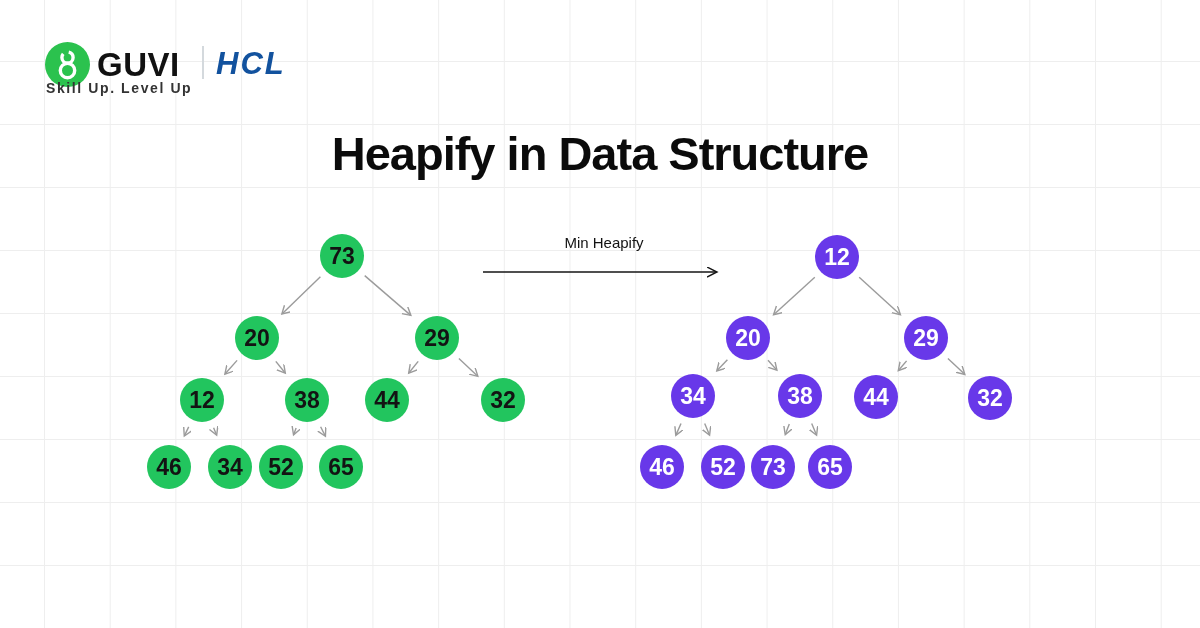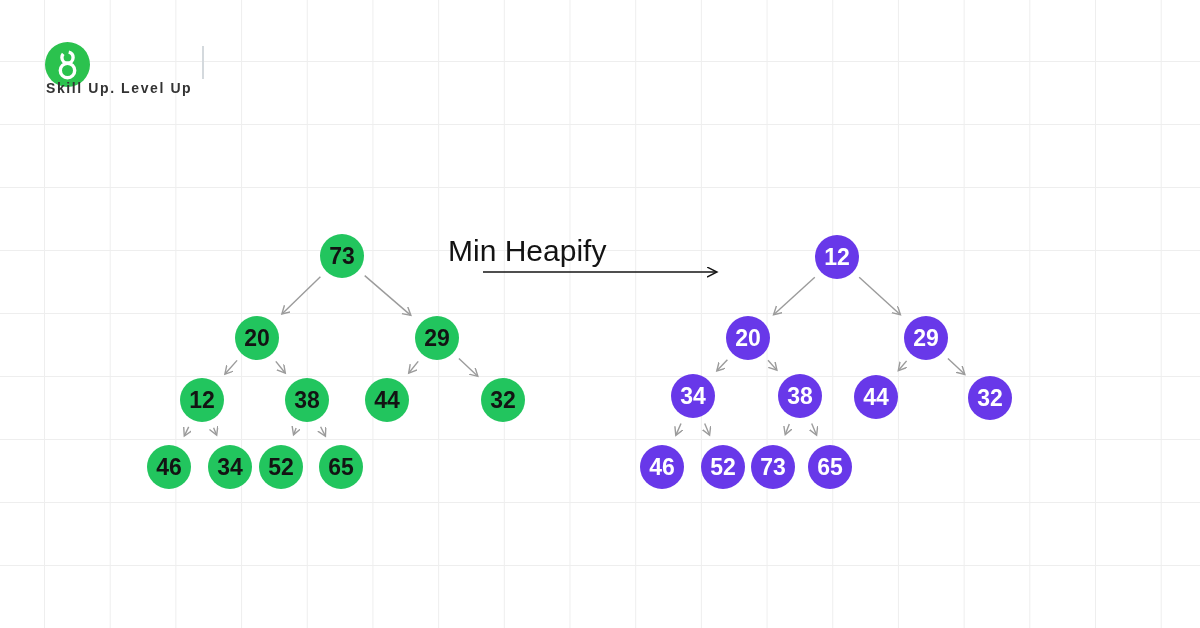--- a/index.html
+++ b/index.html
@@ -18,44 +18,47 @@
     font-size:33px;font-weight:700;letter-spacing:.5px;color:#111;}
   .brand-divider{position:absolute;left:202px;top:46px;width:2px;height:33px;background:#d4d9dd;}
   .brand-hcl{position:absolute;left:216px;top:41px;height:45px;line-height:45px;
     font-size:31px;font-weight:800;font-style:italic;letter-spacing:2px;}
   .brand-tagline{position:absolute;left:46px;top:80px;font-size:14px;font-weight:600;
     letter-spacing:1.6px;color:#333;}
   
   .title{position:absolute;left:0;right:0;top:128px;margin:0;text-align:center;
     font-size:47px;line-height:52px;font-weight:800;letter-spacing:-1px;color:#0b0b0b;}
   
-  .transform-label{position:absolute;left:448px;top:234px;width:240px;text-align:left;
-    font-size:30px;font-weight:500;color:#131313;}
+  .transform-label{position:absolute;left:484px;top:234px;width:240px;text-align:center;
+    font-size:15px;font-weight:500;color:#131313;}
   
   .edges-layer{position:absolute;left:0;top:0;width:1200px;height:628px;}
   
   .node{position:absolute;width:44px;height:44px;border-radius:50%;
     display:flex;align-items:center;justify-content:center;
     font-size:23px;font-weight:700;}
 </style>
 </head>
 <body>
 
 <div class="canvas">
 
   <div class="brand-mark">
     <svg viewBox="0 0 45 45" width="45" height="45">
       <circle id="guvi-badge" cx="22.5" cy="22.5" r="22.5" fill="#2bc24e"></circle>
       <circle cx="22.5" cy="15.5" r="5.6" fill="none" stroke="#ffffff" stroke-width="3.4" stroke-dasharray="29 6" stroke-dashoffset="8"></circle>
       <circle cx="22.5" cy="28.5" r="7.2" fill="none" stroke="#ffffff" stroke-width="3.4"></circle>
     </svg>
   </div>
+  <div class="brand-guvi">GUVI</div>
   <div class="brand-divider"></div>
+  <div class="brand-hcl" id="hcl-word" style="color: rgb(18, 82, 158);">HCL</div>
   <div class="brand-tagline">Skill Up. Level Up</div>
 
+  <h1 class="title">Heapify in Data Structure</h1>
 
   <div class="transform-label">Min Heapify</div>
 
   <svg class="edges-layer" id="edges-layer" viewBox="0 0 1200 628" width="1200" height="628">
     <defs>
       <marker id="arrowGray" markerUnits="userSpaceOnUse" markerWidth="10" markerHeight="10" refX="7.5" refY="4.5" orient="auto">
         <path d="M0,0 L8,4.5 L0,9" fill="none" stroke="#9b9b9b" stroke-width="1.4"></path>
       </marker>
       <marker id="arrowBlack" markerUnits="userSpaceOnUse" markerWidth="12" markerHeight="12" refX="9" refY="5" orient="auto">
         <path d="M0,0 L10,5 L0,10" fill="none" stroke="#141414" stroke-width="1.4"></path>

